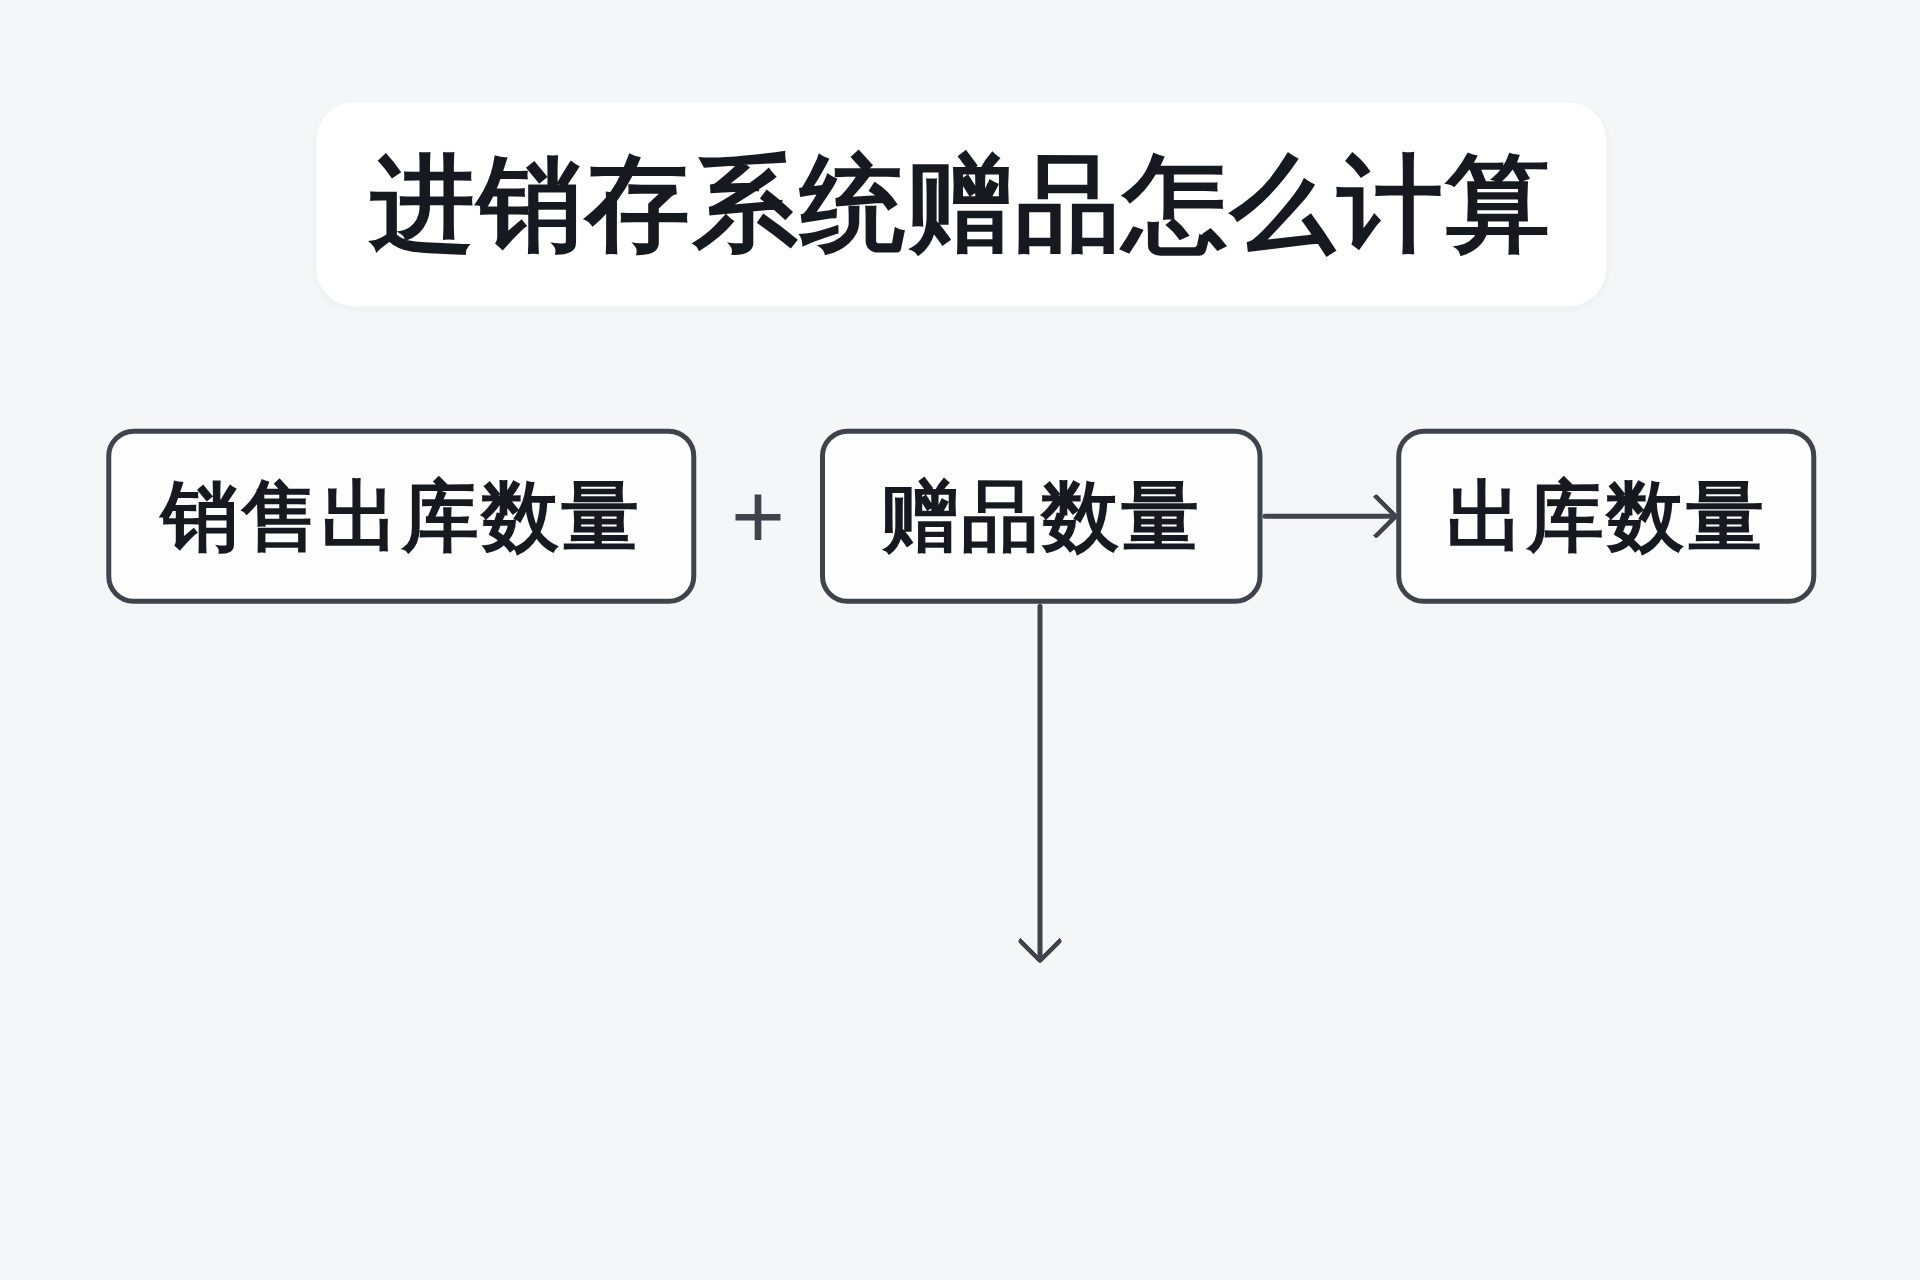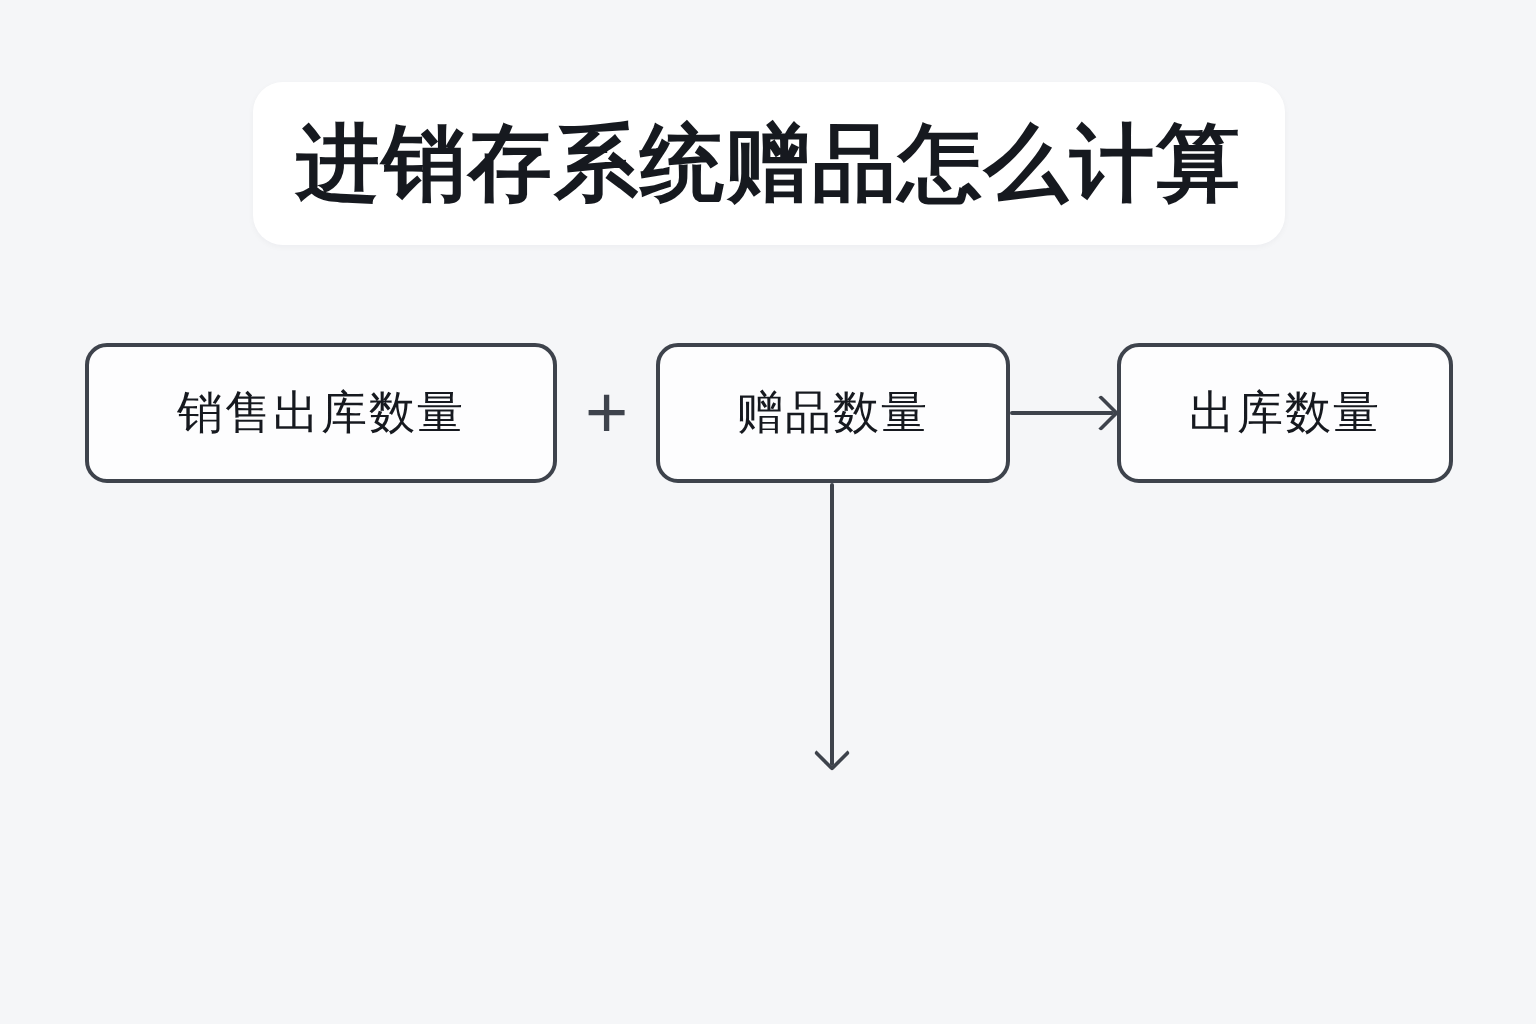--- a/index.html
+++ b/index.html
@@ -32,22 +32,22 @@
     white-space: nowrap;
   }
   .node {
     position: absolute;
     background: var(--node-fill, #fdfdfe);
     border: 4px solid var(--stroke, #3e434c);
     border-radius: 22px;
     display: flex; align-items: center; justify-content: center;
   }
   .node-label {
-    font-size: 46px;
-    font-weight: 400;
+    font-size: 62px;
+    font-weight: 700;
     color: var(--text, #16191f);
     letter-spacing: 2px;
     white-space: nowrap;
   }
   .node-sales    { left: 85px;   top: 343px; width: 472px; height: 140px; }
   .node-gift     { left: 656px;  top: 343px; width: 354px; height: 140px; }
   .node-stock    { left: 1117px; top: 343px; width: 336px; height: 140px; }
   .node-outbound { left: 656px;  top: 773px; width: 354px; height: 141px; }
   .operator-plus {
     position: absolute;

